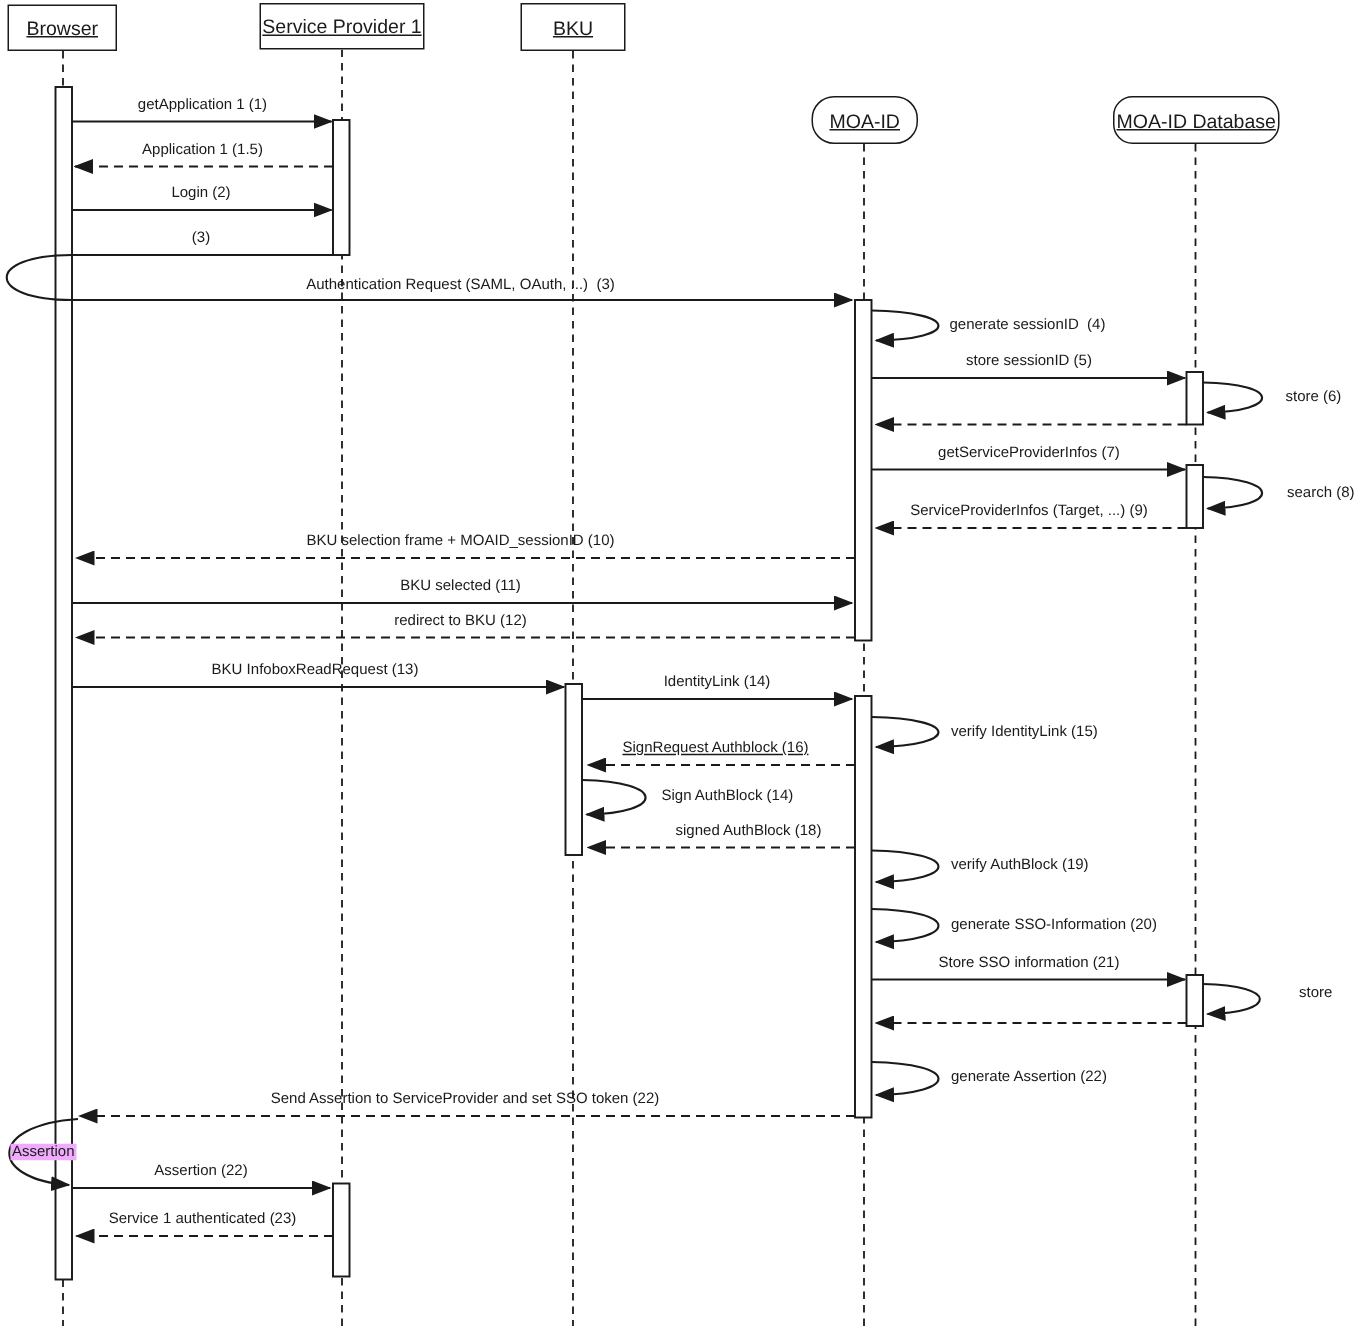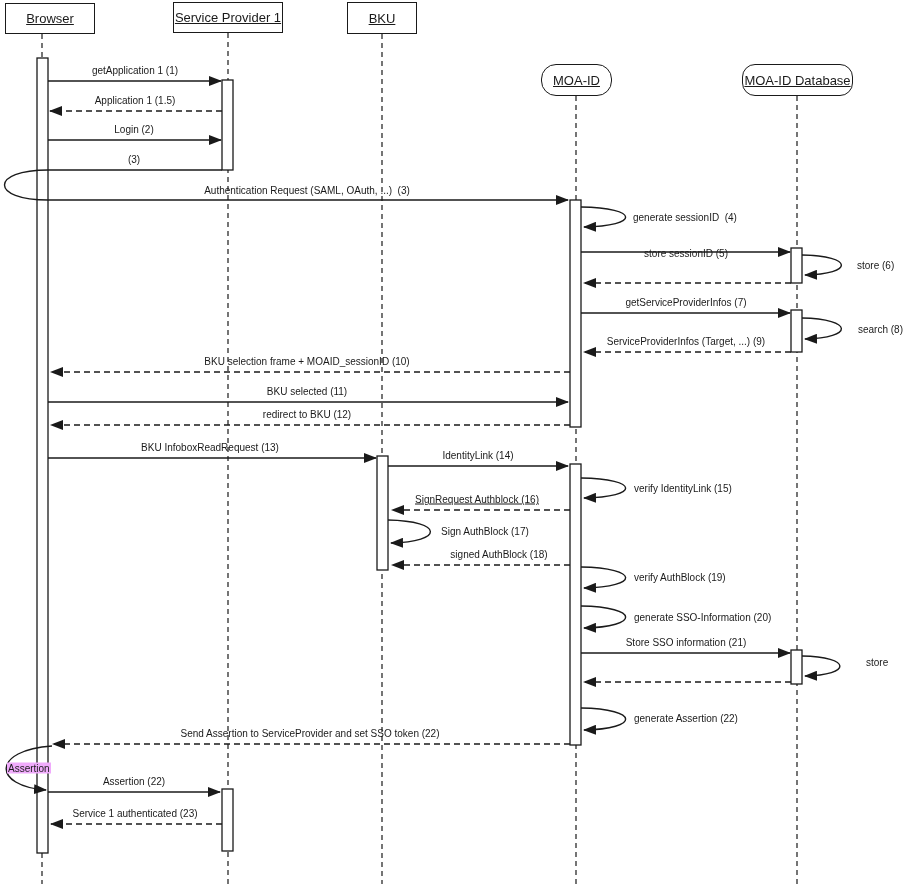--- a/index.html
+++ b/index.html
@@ -34,21 +34,21 @@
     transform:translate(-50%,-50%);
   }
   .msg-label.loose{transform:translate(0,-50%);}
   .msg-label.bg{background:#f0abfc;padding:0 1px;z-index:2;}
 </style>
 </head>
 <body>
 
 <div id="stage">
 
-  <div class="actor" style="left:5px;top:3px;width:90px;height:31px;">
+  <div class="actor" style="left:5px;top:3px;width:73px;height:31px;">
       <span>Browser</span>
     </div>
   <div class="actor" style="left:173px;top:2px;width:110px;height:31px;">
       <span>Service Provider 1</span>
     </div>
   <div class="actor" style="left:347px;top:2px;width:70px;height:32px;">
       <span>BKU</span>
     </div>
   <div class="actor" style="left:541px;top:64px;width:71px;height:32px;border-radius:15px;">
       <span>MOA-ID</span>
@@ -111,33 +111,33 @@
     <path class="sl" marker-end="url(#ah)" d="M48 792 H220"></path>
     <path class="da" marker-end="url(#ah)" d="M222 824 H51"></path>
   </svg>
 
   <div class="msg-label" style="left:135px;top:70px;">getApplication 1 (1)</div>
   <div class="msg-label" style="left:135px;top:100px;">Application 1 (1.5)</div>
   <div class="msg-label" style="left:134px;top:129px;">Login (2)</div>
   <div class="msg-label" style="left:134px;top:159px;">(3)</div>
   <div class="msg-label" style="left:307px;top:190px;">Authentication Request (SAML, OAuth, ...)  (3)</div>
   <div class="msg-label loose" style="left:633px;top:217px;">generate sessionID  (4)</div>
-  <div class="msg-label" style="left:686px;top:241px;margin-top:12px;">store sessionID (5)</div>
+  <div class="msg-label" style="left:686px;top:241px;">store sessionID (5)</div>
   <div class="msg-label loose" style="left:857px;top:265px;">store (6)</div>
   <div class="msg-label" style="left:686px;top:302px;">getServiceProviderInfos (7)</div>
   <div class="msg-label loose" style="left:858px;top:329px;">search (8)</div>
   <div class="msg-label" style="left:686px;top:341px;">ServiceProviderInfos (Target, ...) (9)</div>
   <div class="msg-label" style="left:307px;top:361px;">BKU selection frame + MOAID_sessionID (10)</div>
   <div class="msg-label" style="left:307px;top:391px;">BKU selected (11)</div>
   <div class="msg-label" style="left:307px;top:414px;">redirect to BKU (12)</div>
   <div class="msg-label" style="left:210px;top:447px;">BKU InfoboxReadRequest (13)</div>
   <div class="msg-label" style="left:478px;top:455px;">IdentityLink (14)</div>
   <div class="msg-label loose" style="left:634px;top:488px;">verify IdentityLink (15)</div>
   <div class="msg-label" style="left:477px;top:499px;text-decoration:underline;">SignRequest Authblock (16)</div>
-  <div class="msg-label loose" style="left:441px;top:531px;">Sign AuthBlock (17)</div>
+  <div class="msg-label loose" style="left:441px;top:531px;">Sign AuthBlock (14)</div>
   <div class="msg-label" style="left:477px;top:554px;margin-left:22px;">signed AuthBlock (18)</div>
   <div class="msg-label loose" style="left:634px;top:577px;">verify AuthBlock (19)</div>
   <div class="msg-label loose" style="left:634px;top:617px;">generate SSO-Information (20)</div>
   <div class="msg-label" style="left:686px;top:642px;">Store SSO information (21)</div>
   <div class="msg-label loose" style="left:866px;top:662px;">store</div>
   <div class="msg-label loose" style="left:634px;top:718px;">generate Assertion (22)</div>
   <div class="msg-label" style="left:310px;top:733px;">Send Assertion to ServiceProvider and set SSO token (22)</div>
   <div class="msg-label loose bg" style="left:7px;top:768px;">Assertion</div>
   <div class="msg-label" style="left:134px;top:781px;">Assertion (22)</div>
   <div class="msg-label" style="left:135px;top:813px;">Service 1 authenticated (23)</div>

